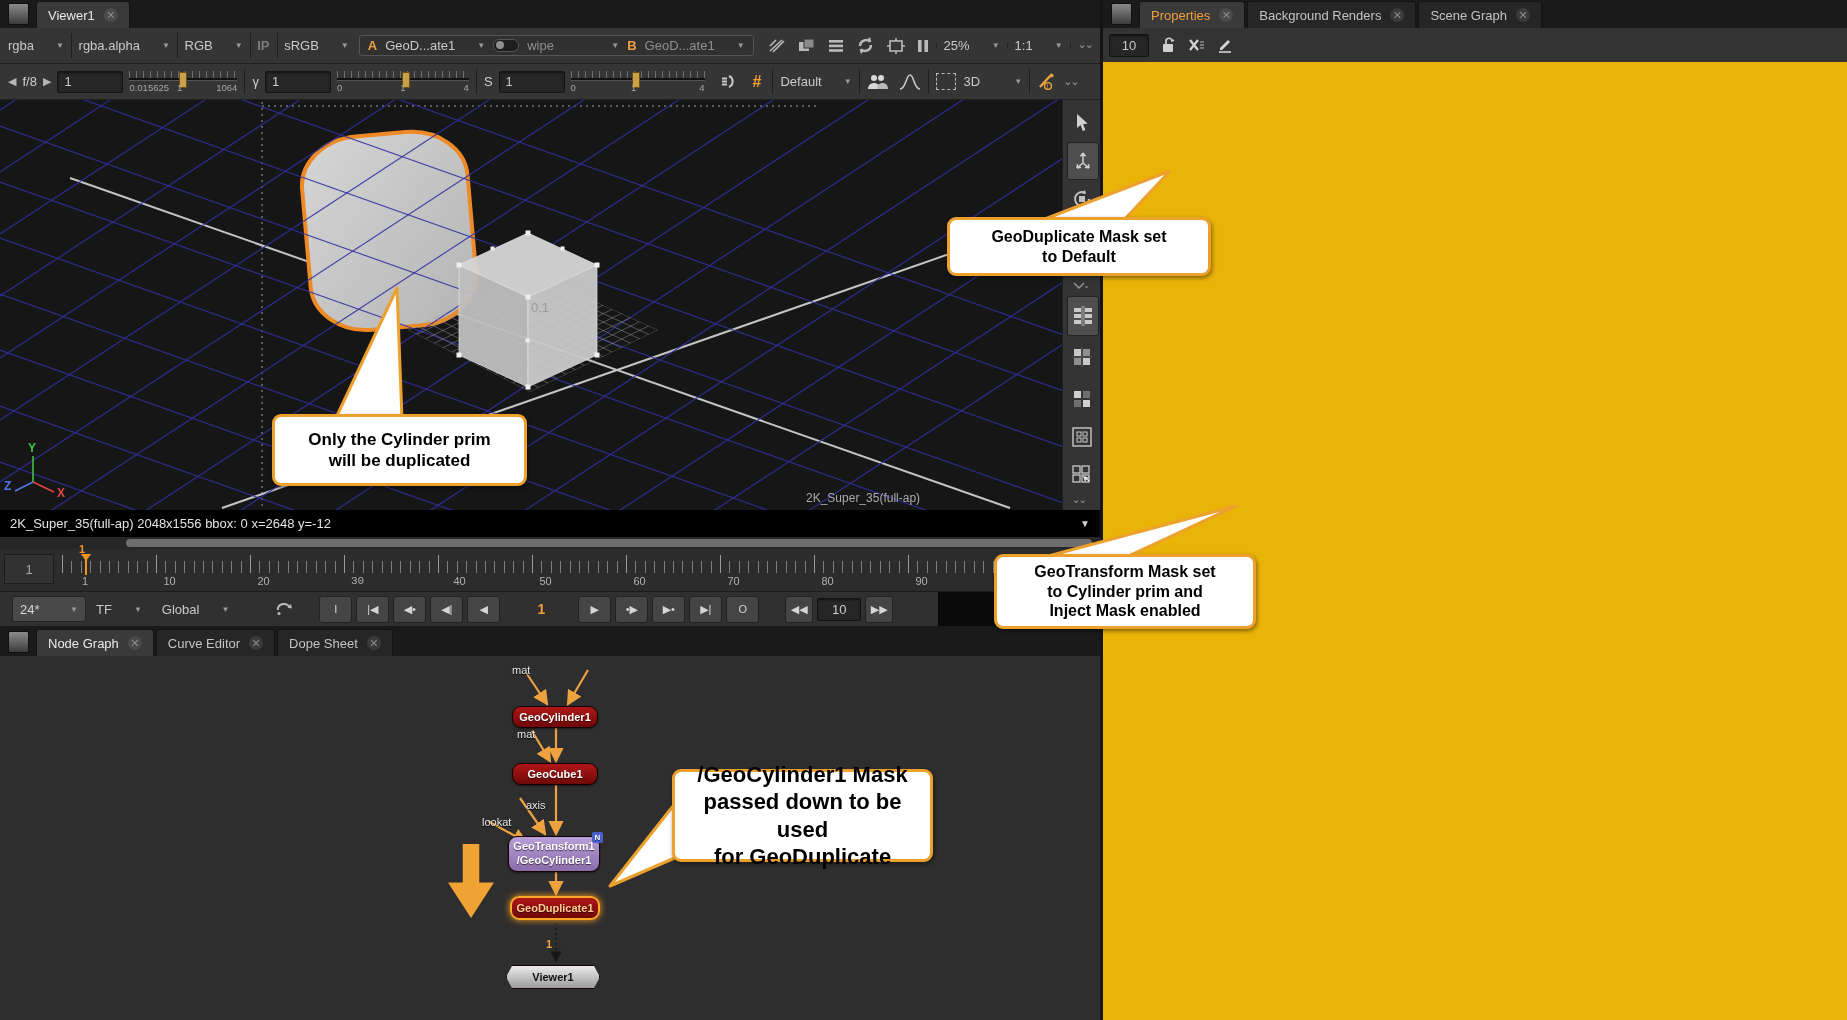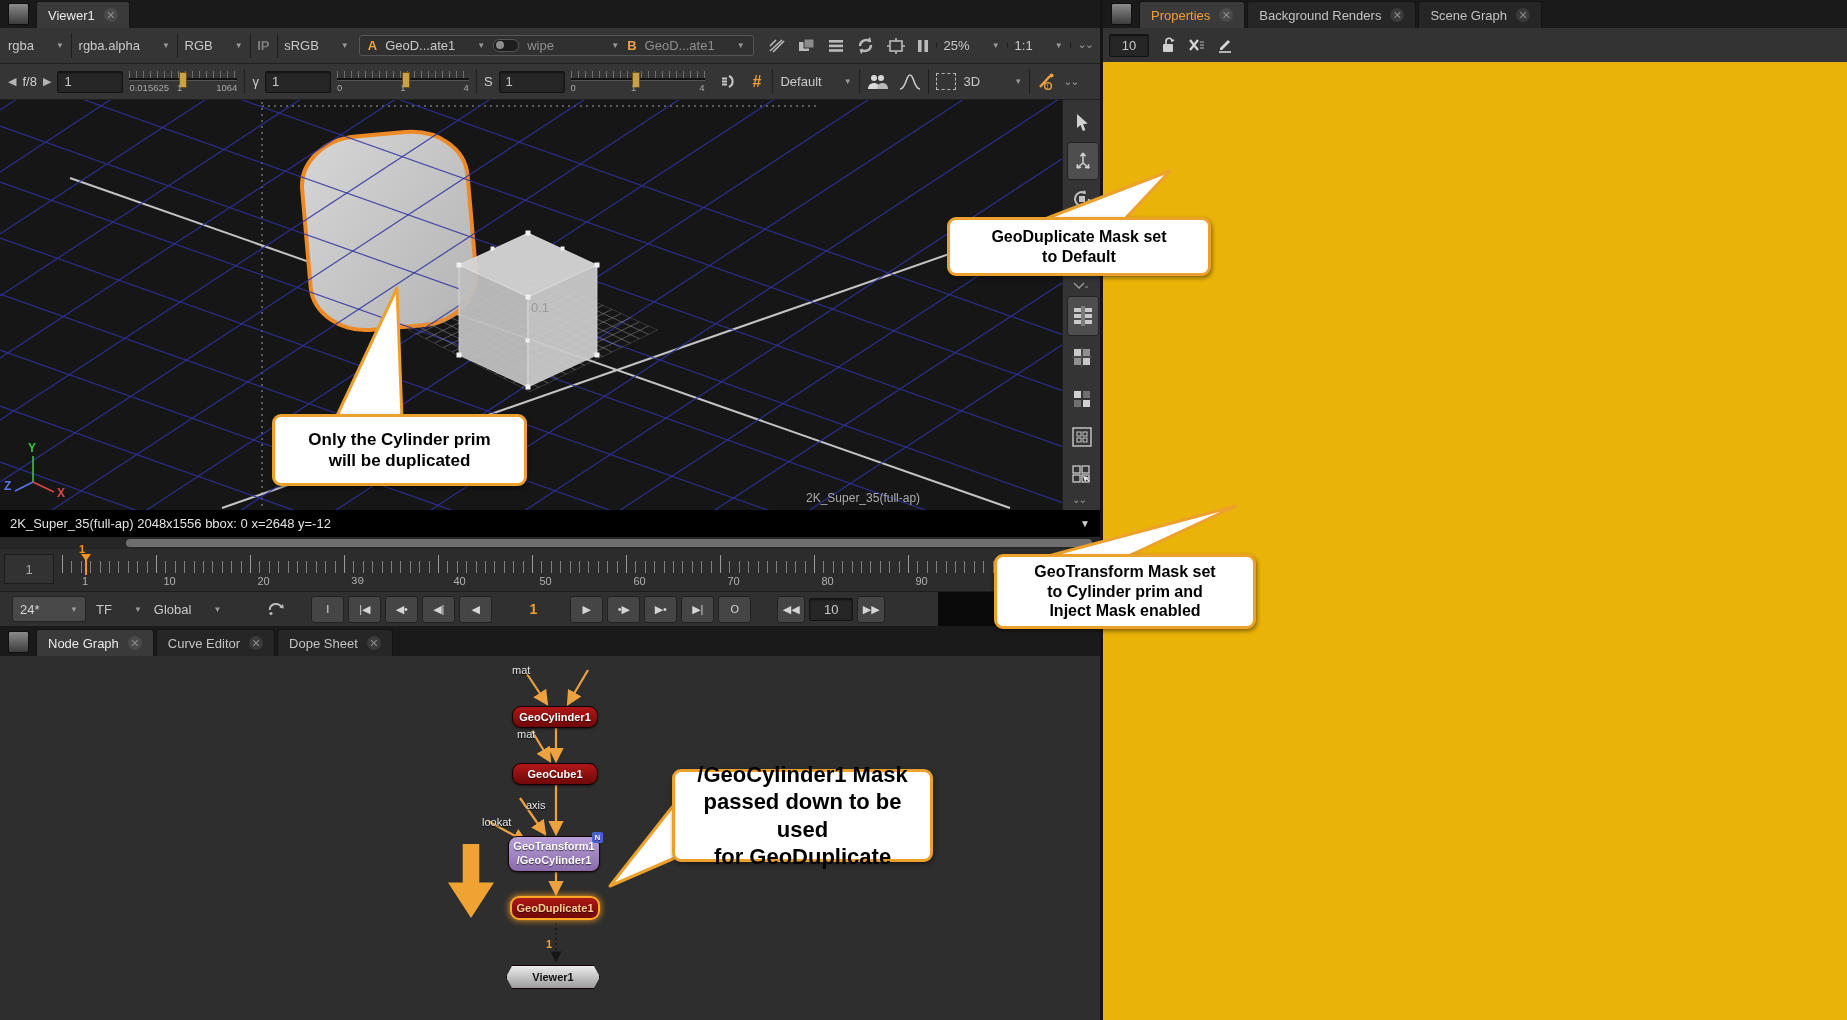--- a/index.html
+++ b/index.html
@@ -461,21 +461,21 @@
 
     <div class="abs" style="left:0;top:592px;width:1100px;height:34px;background:#303030;display:flex;align-items:center;padding:0 12px;box-sizing:border-box">
       <div class="dd" style="height:24px;width:58px">
           <span>24*</span>
           <span class="car">▼</span>
         </div>
       <div class="vtb" style="margin-left:10px">
           <span>TF</span>
           <span class="car">▼</span>
         </div>
-      <div class="vtb" style="margin-left:12px">
+      <div class="vtb" style="margin-left:20px">
           <span>Global</span>
           <span class="car">▼</span>
         </div>
       <span class="ic" style="margin-left:46px">
         <svg width="20" height="16" viewBox="0 0 20 16">
             <path d="M3 9a6 5 0 0 1 12-2" fill="none" stroke="#b9b9b9" stroke-width="2"></path>
             <path d="M16 3l.8 4.4-4.4-.9z" fill="#b9b9b9"></path>
             <circle cx="4" cy="12.5" r="1.6" fill="#b9b9b9"></circle>
           </svg>
         </span>

